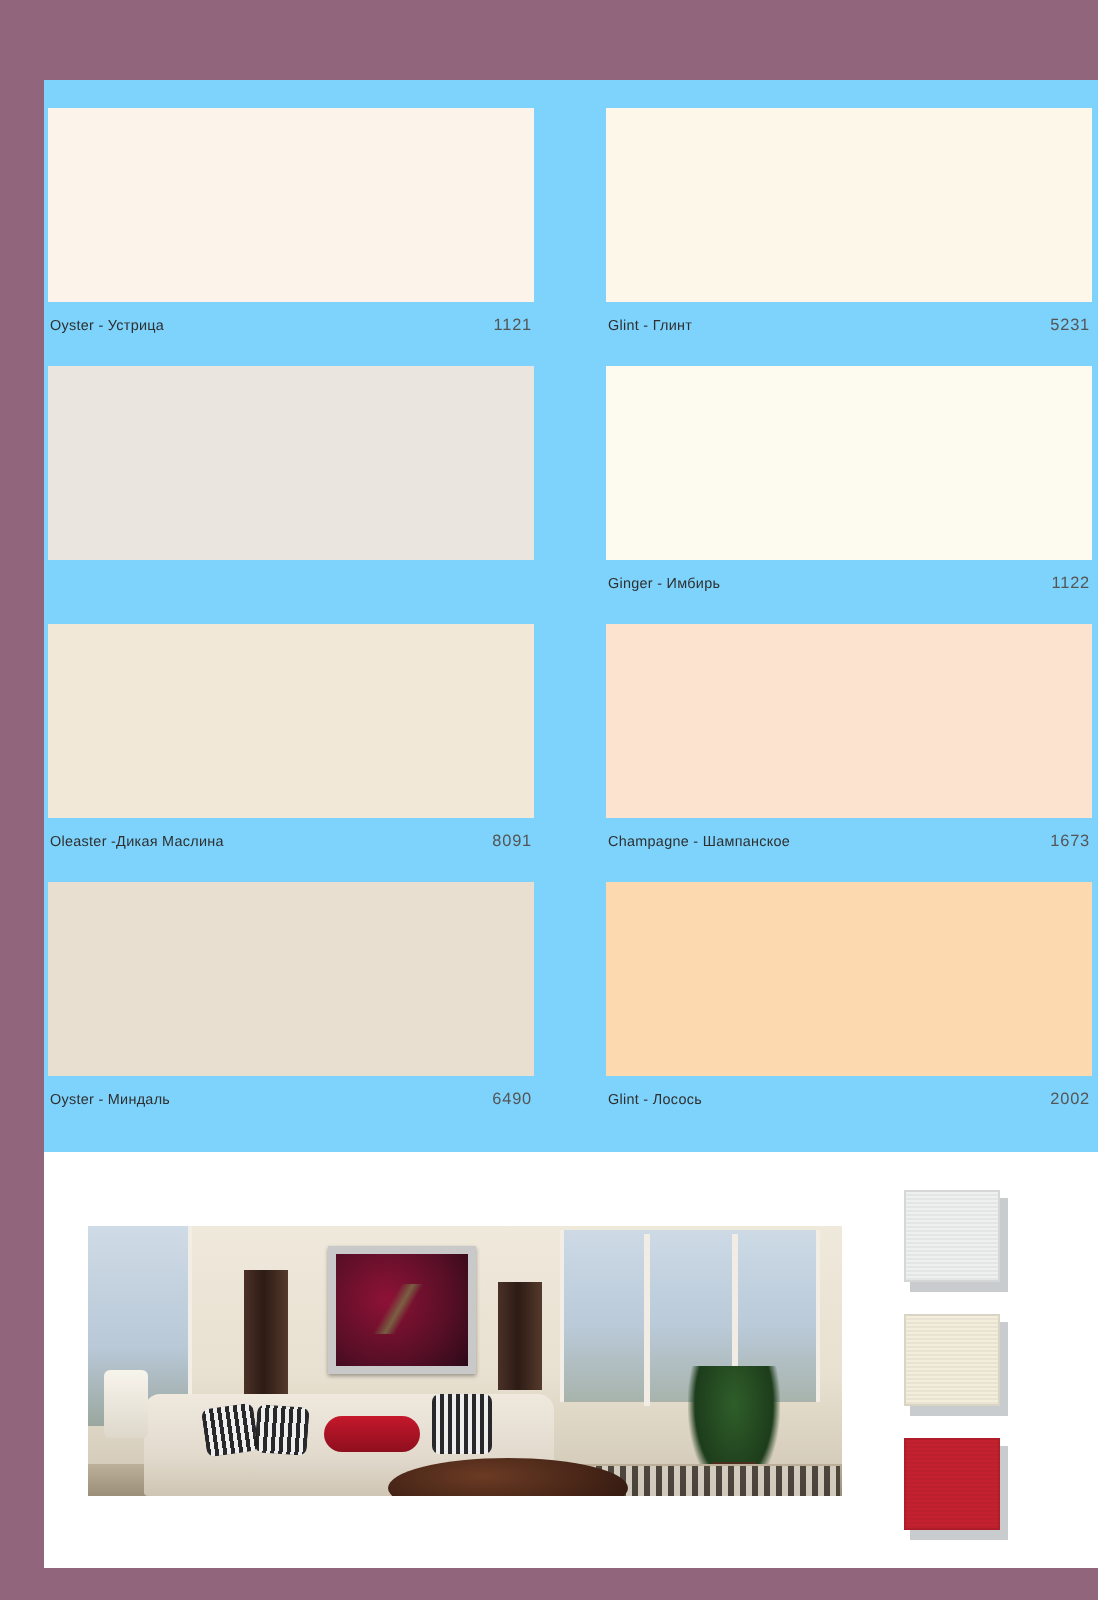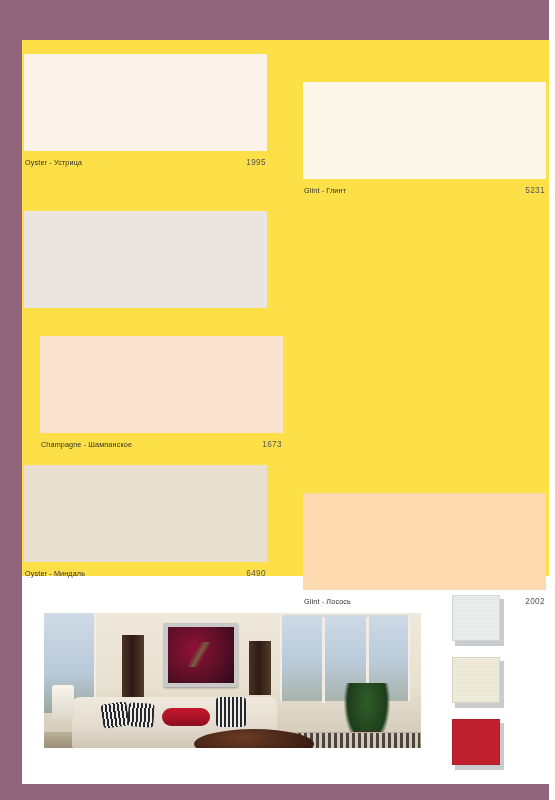--- a/index.html
+++ b/index.html
@@ -32,39 +32,39 @@
   }
   .border-right {
     position: absolute; right: 0; top: 0;
     width: 6px; height: 800px;
     background: #ffffff;
   }
   .sheet {
     position: absolute;
     left: 22px; top: 40px;
     width: 527px; height: 536px;
-    background: #fde047;
+    background: #7dd3fc;
   }
   
   .grid {
     position: absolute;
     left: 0; top: 0;
     width: 527px;
     padding: 14px 0 0 0;
   }
   .row {
     display: flex;
     gap: 0;
   }
   .cell {
     width: 263px;
     padding: 0 0 0 0;
   }
   .cell.left  { padding-right: 18px; padding-left: 2px; }
-  .cell.right { padding-right: 2px;  padding-left: 18px; margin-top: 28px; }
+  .cell.right { padding-right: 2px;  padding-left: 18px; }
   .swatch {
     width: 100%;
     height: 97px;
     border: 0;
   }
   .caption {
     display: flex;
     align-items: baseline;
     justify-content: space-between;
     padding: 7px 1px 16px 1px;
@@ -213,39 +213,53 @@
 
   <div class="sheet">
 
     <div class="grid">
 
       <div class="row">
         <div class="cell left">
           <div class="swatch" style="background-color: rgb(252, 244, 234);"></div>
           <div class="caption">
             <span class="cap-name">Oyster - Устрица</span>
-            <span class="cap-code">1995</span>
+            <span class="cap-code">1121</span>
           </div>
         </div>
         <div class="cell right">
           <div class="swatch" style="background-color: rgb(253, 247, 234);"></div>
           <div class="caption">
             <span class="cap-name">Glint - Глинт</span>
             <span class="cap-code">5231</span>
           </div>
         </div>
       </div>
 
       <div class="row">
         <div class="cell left">
           <div class="swatch" style="background-color: rgb(235, 229, 223);"></div>
         </div>
+        <div class="cell right">
+          <div class="swatch" style="background-color: rgb(253, 251, 240);"></div>
+          <div class="caption">
+            <span class="cap-name">Ginger - Имбирь</span>
+            <span class="cap-code">1122</span>
+          </div>
+        </div>
       </div>
 
       <div class="row">
+        <div class="cell left">
+          <div class="swatch" style="background-color: rgb(242, 232, 215);"></div>
+          <div class="caption">
+            <span class="cap-name">Oleaster -Дикая Маслина</span>
+            <span class="cap-code">8091</span>
+          </div>
+        </div>
         <div class="cell right">
           <div class="swatch" style="background-color: rgb(252, 227, 207);"></div>
           <div class="caption">
             <span class="cap-name">Champagne - Шампанское</span>
             <span class="cap-code">1673</span>
           </div>
         </div>
       </div>
 
       <div class="row">

